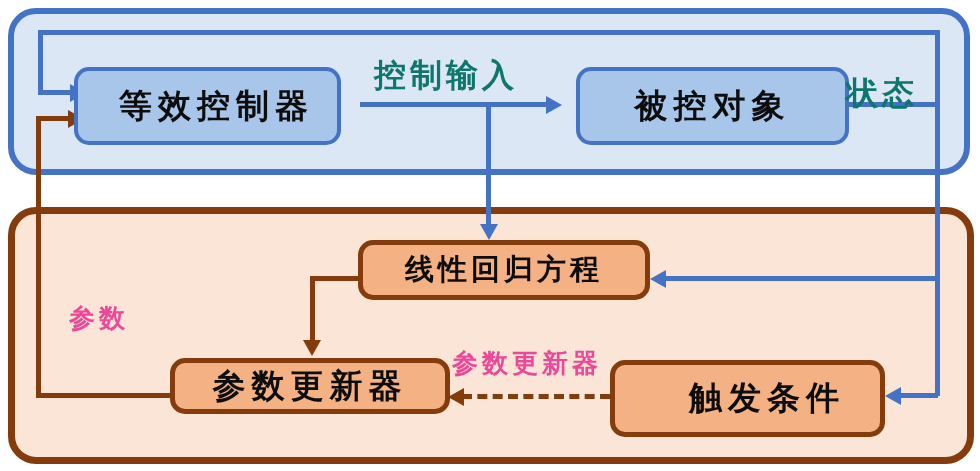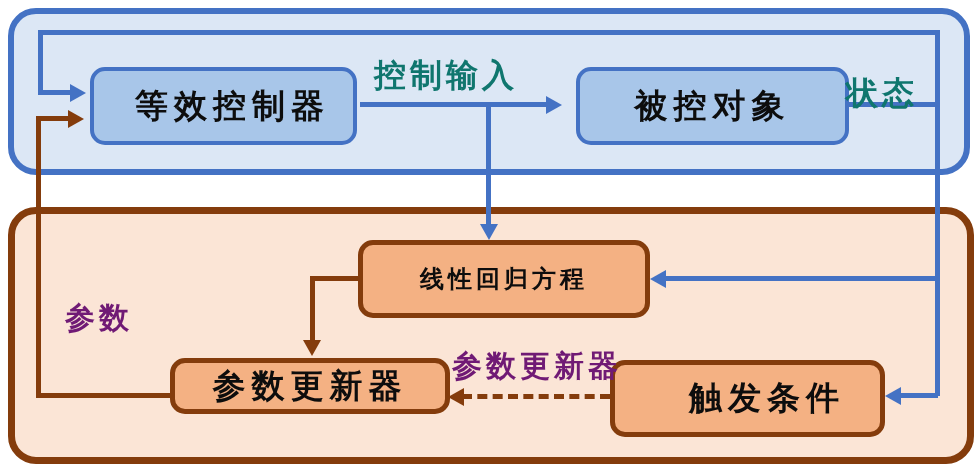--- a/index.html
+++ b/index.html
@@ -37,29 +37,29 @@
   .ah.down.brown {border-left-color:transparent;border-right-color:transparent;}
   
   .node{
     position:absolute;box-sizing:border-box;z-index:3;
     display:flex;align-items:center;justify-content:center;
     font-weight:bold;font-size:33px;color:#0d0d0d;letter-spacing:6px;
     border-radius:15px;white-space:nowrap;
   }
   .node.blue-node{background:#A8C6E9;border:4px solid #4472C4;}
   .node.orange-node{background:#F4B183;border:5px solid #843C0C;}
-  #node-controller{left:90px;top:67px;width:267px;height:78px;padding-left:18px;}
+  #node-controller{left:74px;top:67px;width:267px;height:78px;padding-left:18px;}
   #node-plant{left:576px;top:67px;width:273px;height:78px;}
-  #node-regression{left:358px;top:240px;width:292px;height:78px;font-size:24px;letter-spacing:4px;}
+  #node-regression{left:358px;top:240px;width:292px;height:60px;font-size:29px;letter-spacing:4px;}
   #node-updater{left:170px;top:358px;width:280px;height:56px;}
   #node-trigger{left:610px;top:360px;width:275px;height:77px;padding-left:39px;}
   
   .lbl{position:absolute;z-index:4;font-weight:bold;white-space:nowrap;letter-spacing:4px;}
   .lbl.blue-lbl{color:#0f766e;font-size:32px;}
-  .lbl.brown-lbl{color:#701a75;font-size:30px;}
+  .lbl.brown-lbl{color:#ec4899;font-size:26px;}
   #lbl-control-input{left:374px;top:54px;}
   #lbl-state{left:846px;top:72px;}
   #lbl-param-estimate{left:24px;top:293px;width:150px;text-align:center;line-height:50px;}
   #lbl-trigger-signal{left:452px;top:346px;}
 </style>
 </head>
 <body>
 
 <div id="canvas">
 

